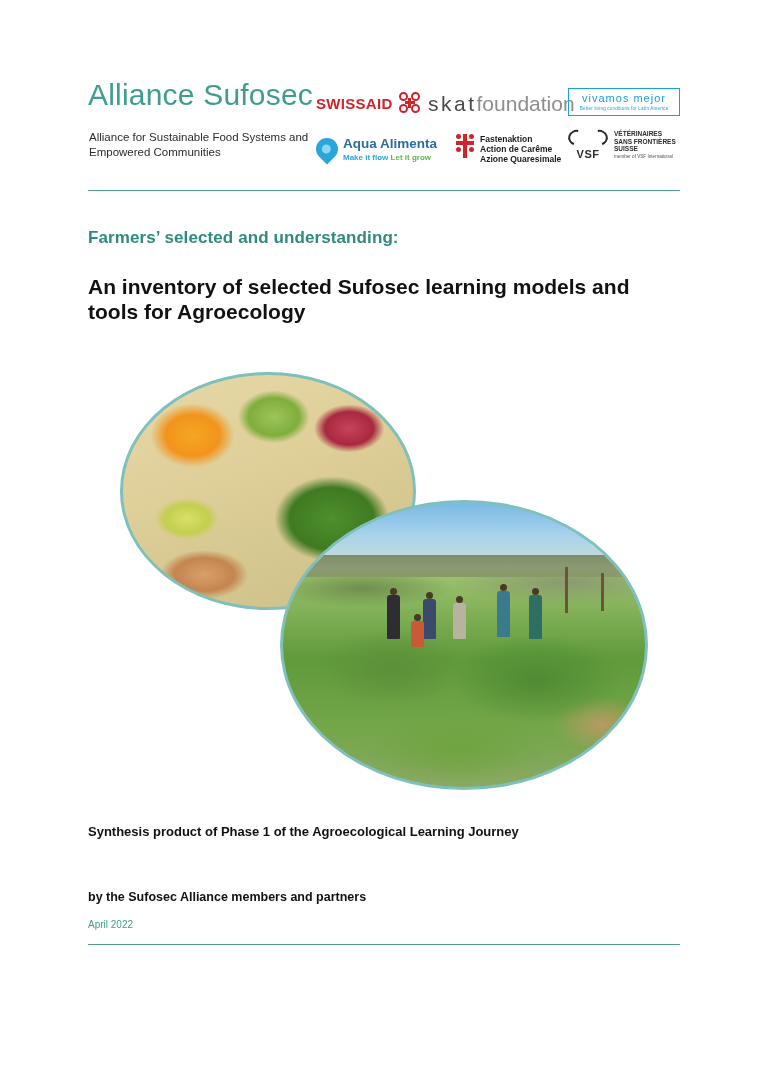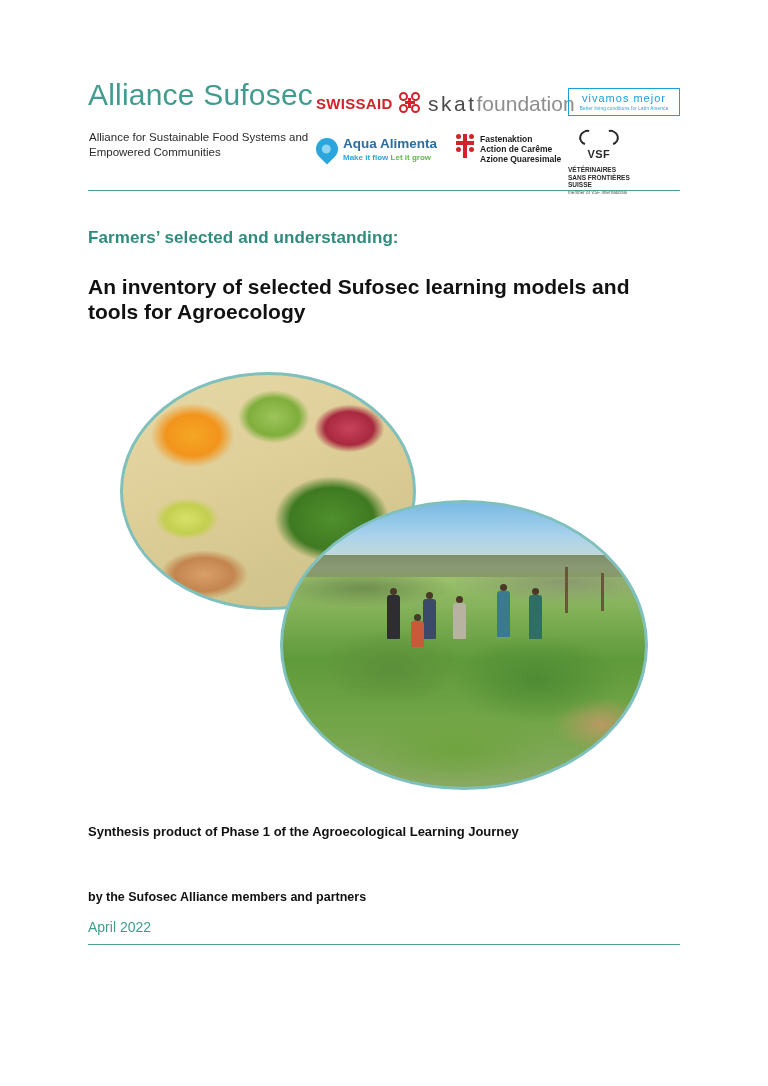--- a/index.html
+++ b/index.html
@@ -220,21 +220,20 @@
   }
 
   
   .logo-vsf {
     position: absolute;
     left: 480px;
     top: 52px;
     display: flex;
     align-items: center;
     gap: 6px;
-    flex-direction: column;
   }
   .vsf-mark {
     width: 40px; height: 30px;
     position: relative;
     flex: none;
   }
   .vsf-horn {
     position: absolute;
     top: 0;
     width: 16px; height: 15px;
@@ -395,21 +394,21 @@
     left: 88px;
     top: 890px;
     font-size: 12.5px;
     font-weight: bold;
     color: #111111;
   }
   .footer-date {
     position: absolute;
     left: 88px;
     top: 919px;
-    font-size: 14px;
+    font-size: 10px;
     color: #3f9c8f;
   }
 </style>
 </head>
 <body>
 
 <div class="page">
 
   <div class="logo-bar">
 

